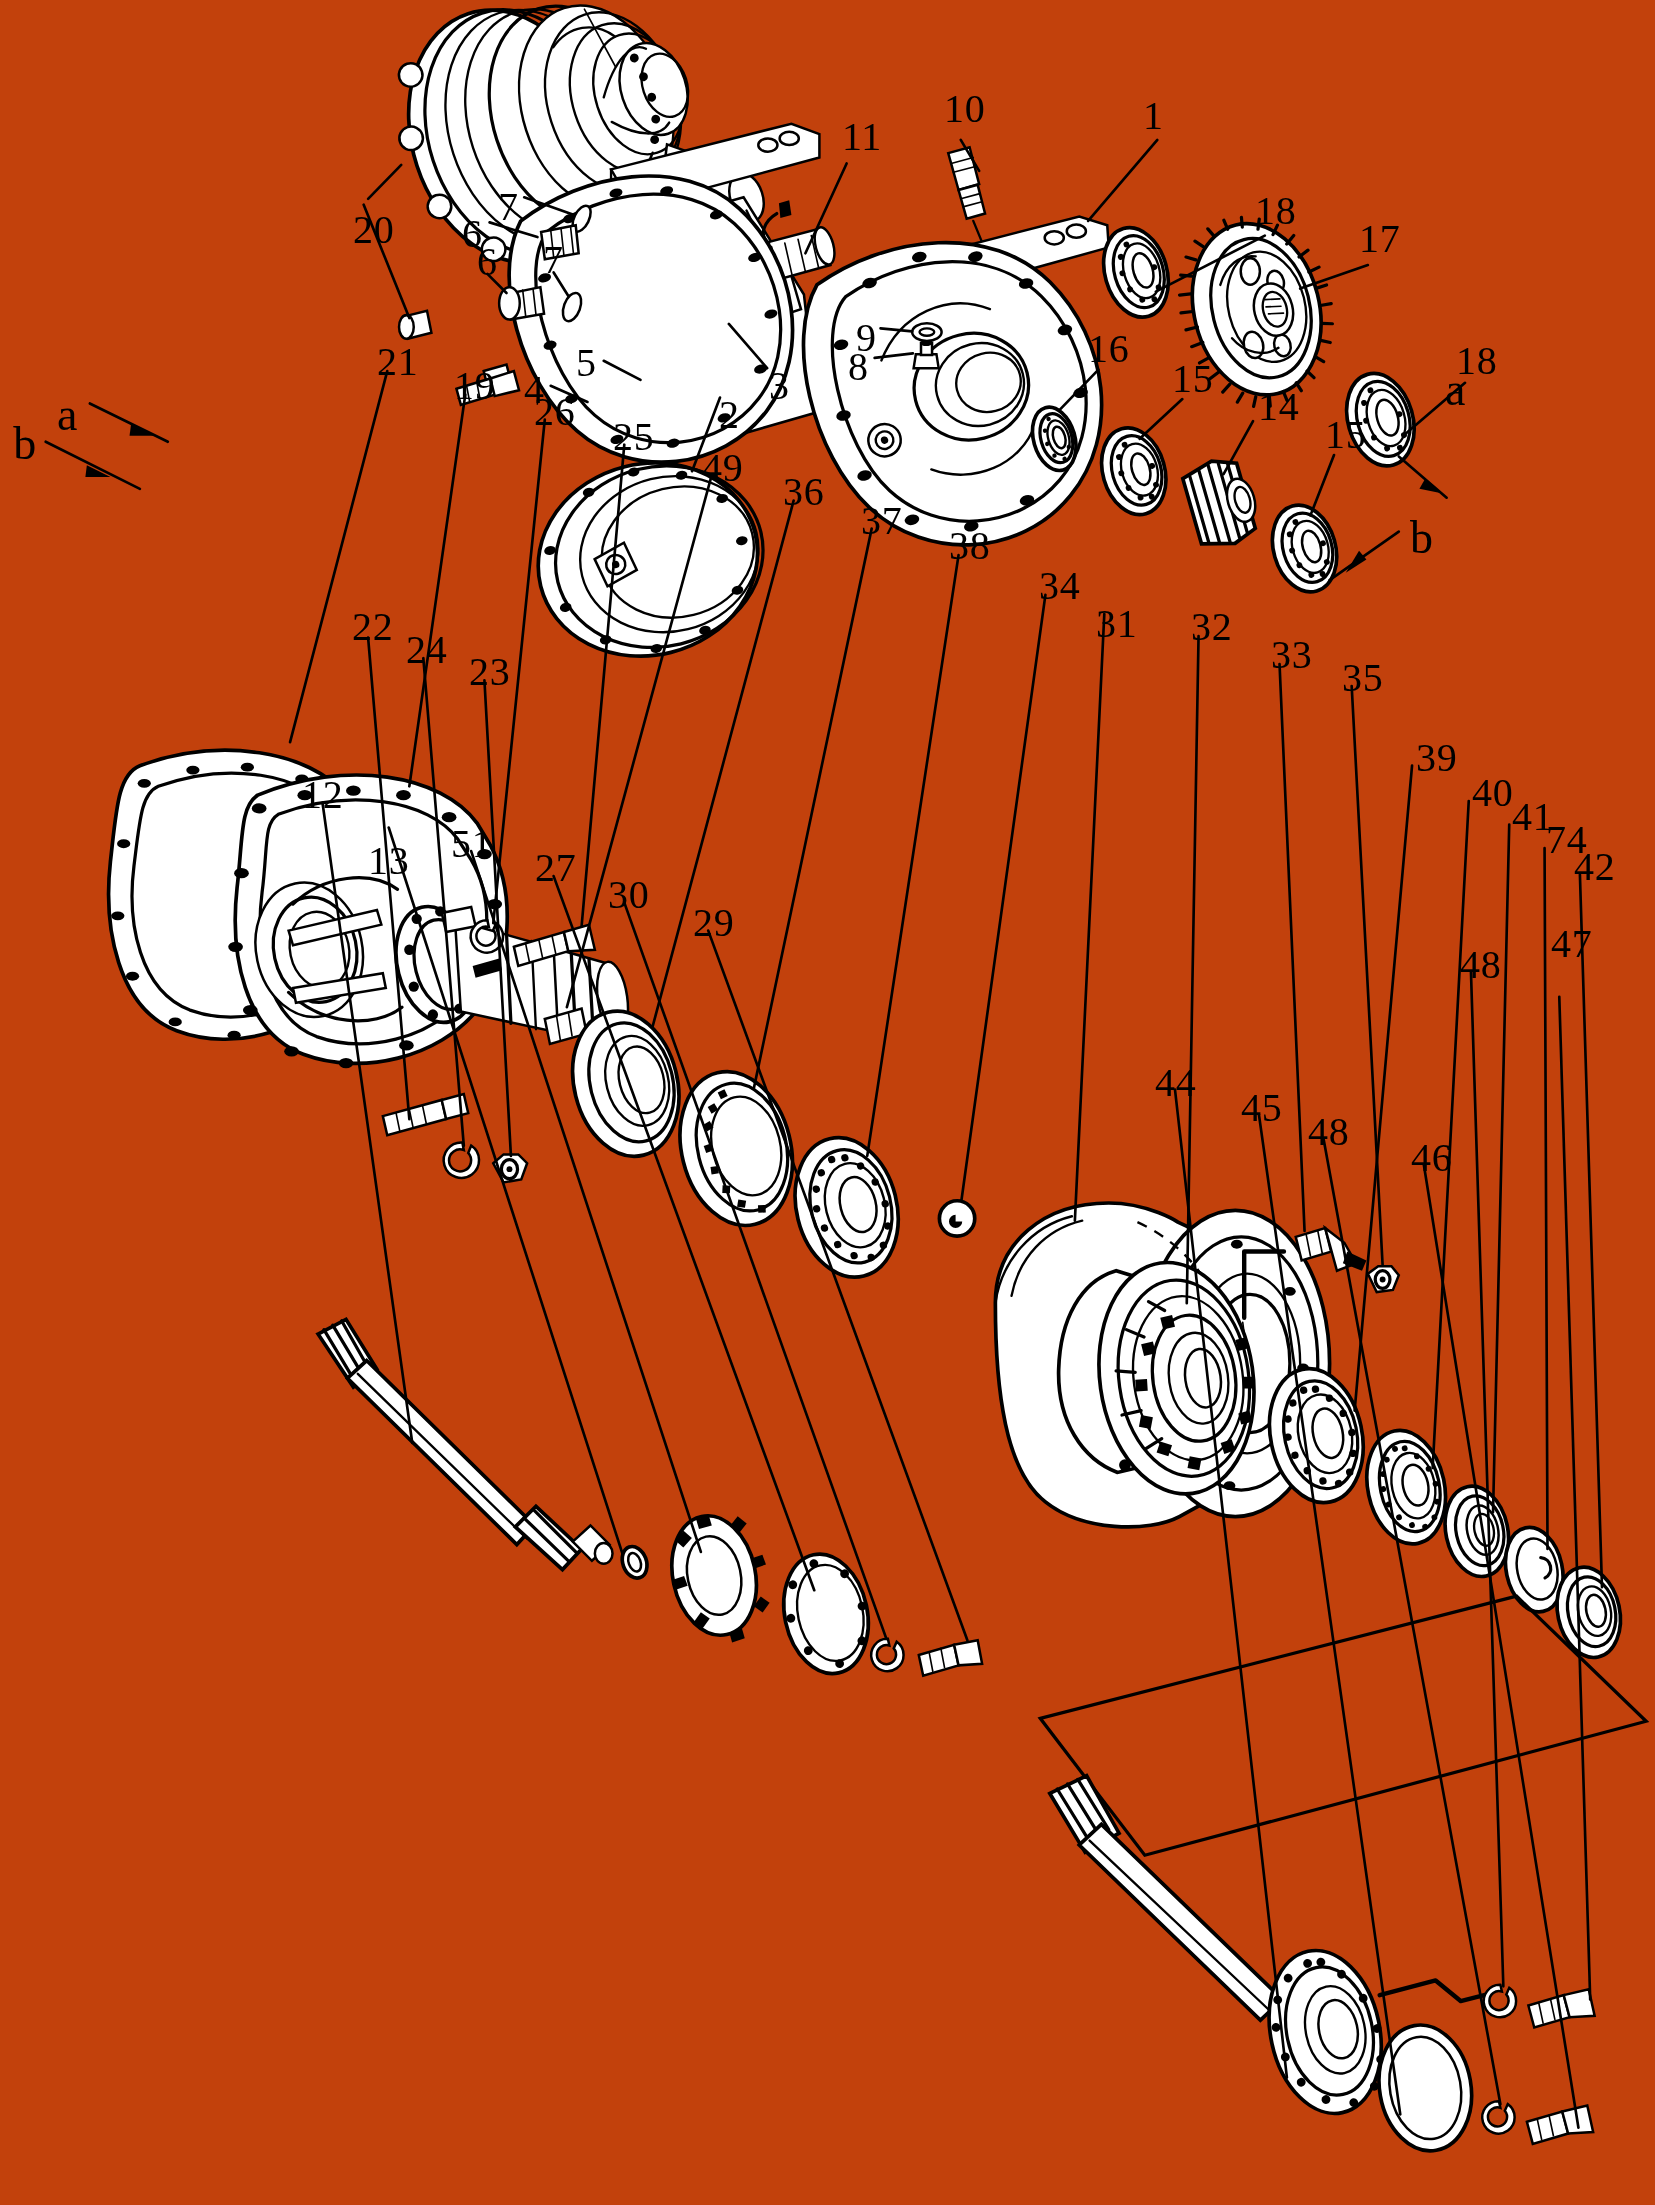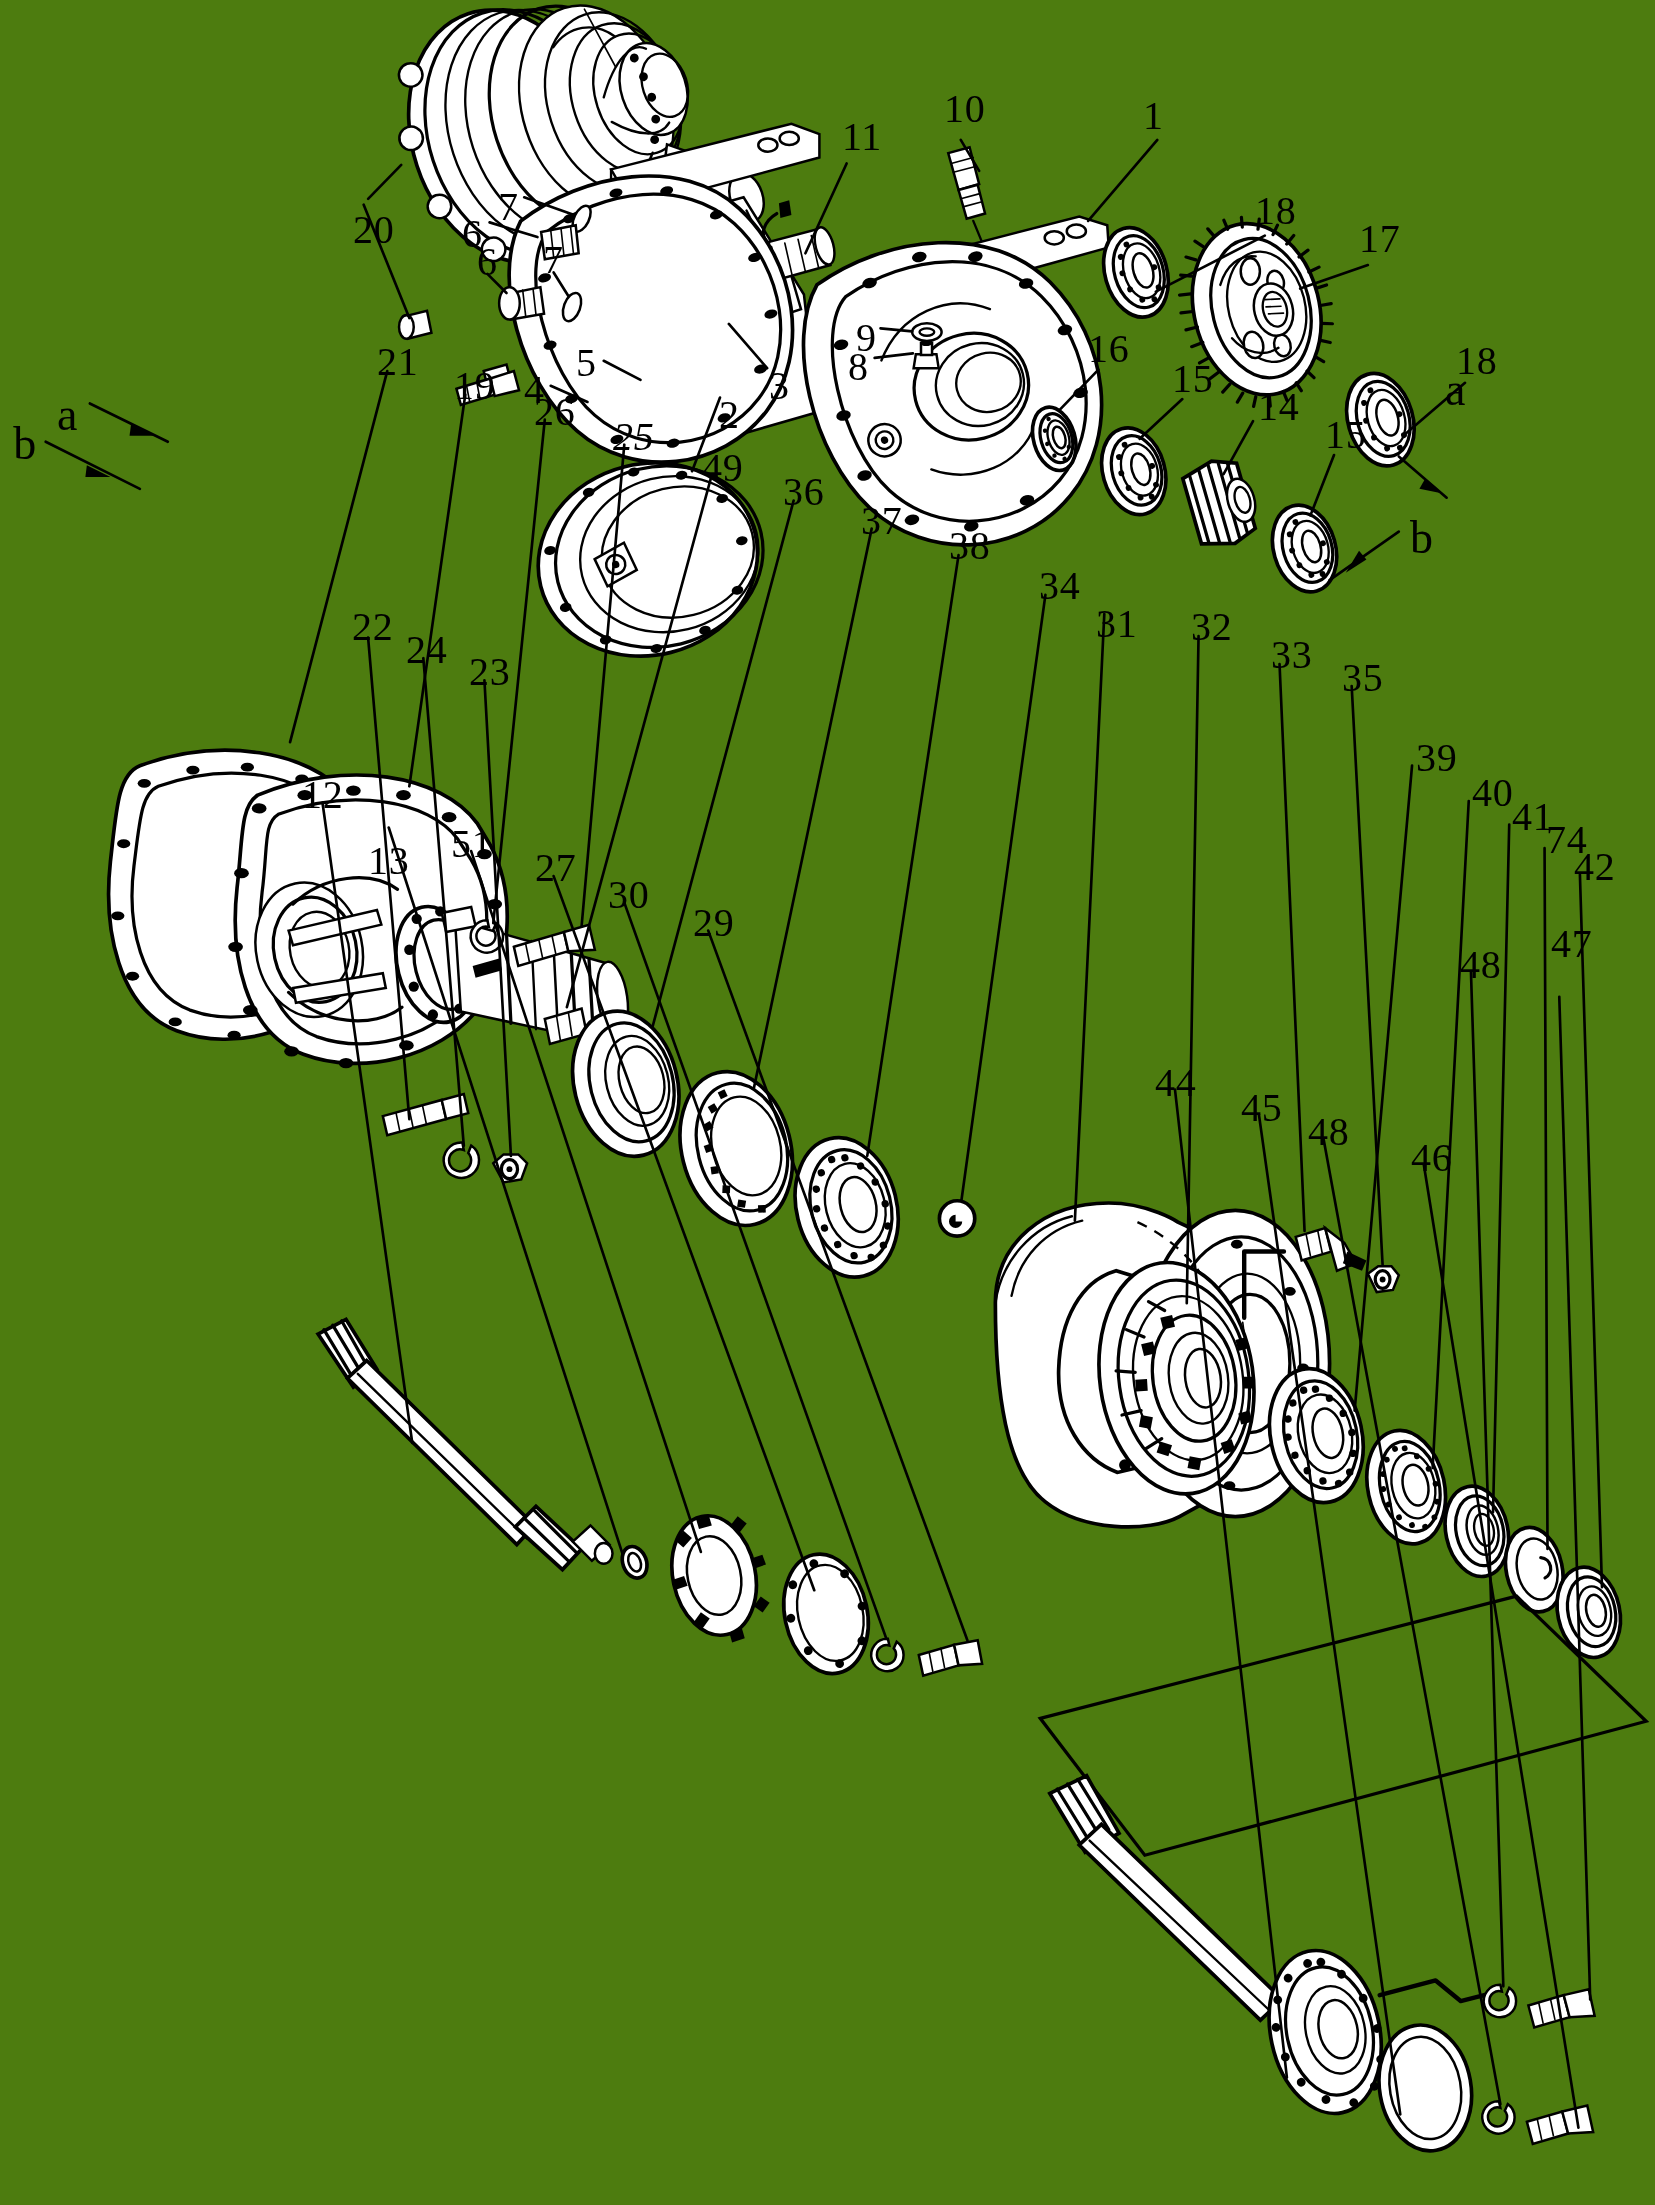--- a/index.html
+++ b/index.html
@@ -8,21 +8,21 @@
     padding: 0;
     background: #ffffff;
   }
   body {
     font-family: "Liberation Serif", serif;
   }
   #diagram-root {
     position: relative;
     width: 1655px;
     height: 2205px;
-    background: #4d7c0f;
+    background: #c2410c;
     overflow: hidden;
   }
   #diagram-svg {
     position: absolute;
     left: 0;
     top: 0;
     width: 1655px;
     height: 2205px;
   }
   .callout {
@@ -980,21 +980,21 @@
 <span class="callout" style="left:1172px; top:359px;">15</span>
 <span class="callout" style="left:1246px; top:387px;margin-left:12px;">14</span>
 <span class="callout" style="left:1325px; top:415px;">15</span>
 <span class="callout" style="left:576px; top:343px;">5</span>
 <span class="callout" style="left:524px; top:370px;">4</span>
 <span class="callout" style="left:769px; top:366px;">3</span>
 <span class="callout" style="left:719px; top:395px;">2</span>
 <span class="callout" style="left:377px; top:342px;">21</span>
 <span class="callout" style="left:454px; top:366px;">19</span>
 <span class="callout" style="left:534px; top:392px;">26</span>
-<span class="callout" style="left:613px; top:417px;font-style:italic;">25</span>
+<span class="callout" style="left:613px; top:417px;">25</span>
 <span class="callout" style="left:702px; top:448px;">49</span>
 <span class="callout" style="left:783px; top:472px;">36</span>
 <span class="callout" style="left:861px; top:501px;">37</span>
 <span class="callout" style="left:949px; top:526px;">38</span>
 <span class="callout" style="left:1039px; top:566px;">34</span>
 <span class="callout" style="left:1096px; top:604px;">31</span>
 <span class="callout" style="left:1191px; top:607px;">32</span>
 <span class="callout" style="left:1271px; top:635px;">33</span>
 <span class="callout" style="left:1342px; top:658px;">35</span>
 <span class="callout" style="left:352px; top:607px;">22</span>

